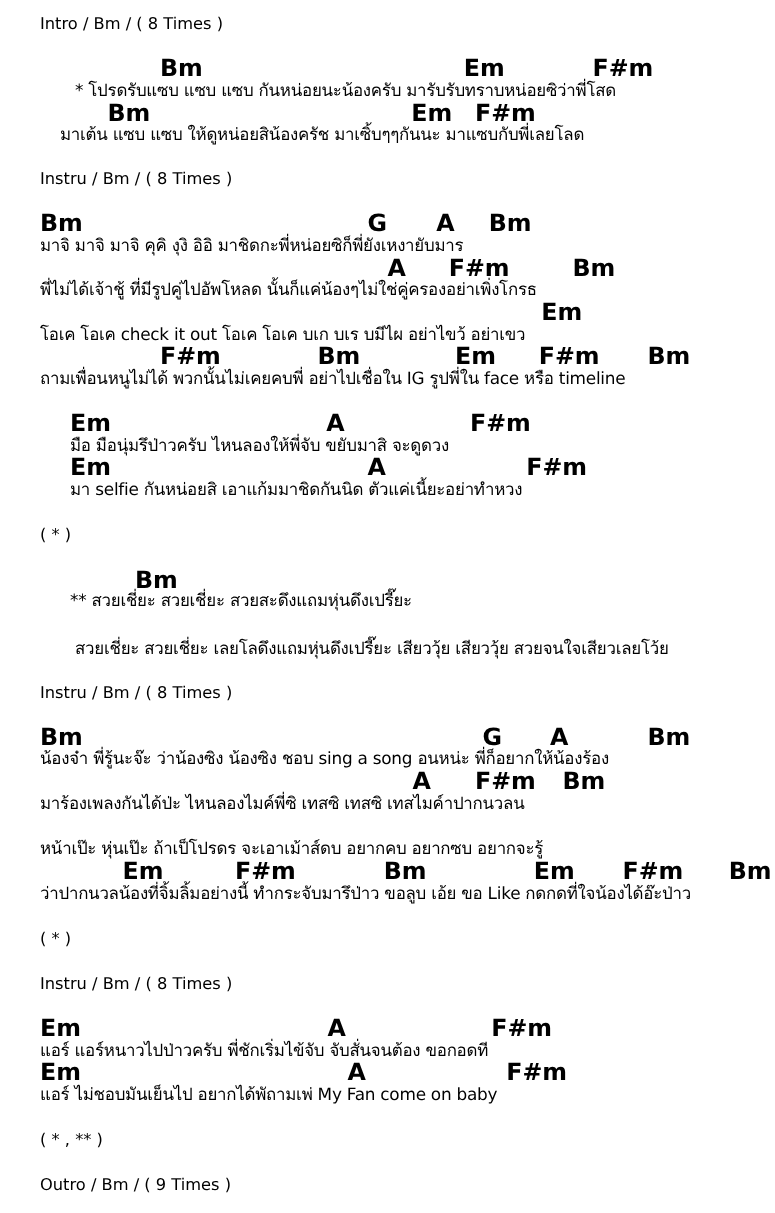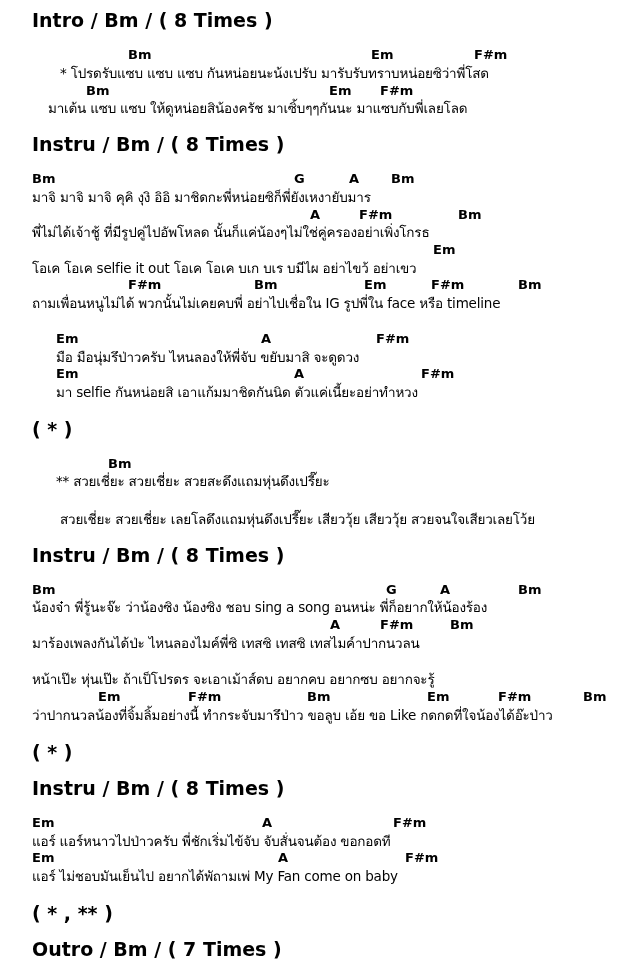--- a/index.html
+++ b/index.html
@@ -1,52 +1,52 @@
 <!DOCTYPE html>
 <html><head>
 <meta charset="utf-8">
 <style>
   html, body { margin: 0; padding: 0; background: #ffffff; }
   body { width: 620px; height: 970px; position: relative; overflow: hidden;
          font-family: "DejaVu Sans", "Liberation Sans", sans-serif; color: #000; }
   .line { position: absolute; white-space: nowrap; font-size: 13.5px; line-height: 18px; }
-  .hdr { font-weight: bold; font-size: 19px; }
+  .hdr { font-weight: normal; font-size: 13px; }
   .lyric { font-size: 13.5px; letter-spacing: -0.2px; }
-  .chord { position: absolute; white-space: nowrap; font-weight: bold; font-size: 13px; line-height: 18px; }
+  .chord { position: absolute; white-space: nowrap; font-weight: bold; font-size: 19px; line-height: 18px; }
 </style>
 </head>
 <body>
 
 <div class="line hdr" style="left:32px;top:11px">Intro  / Bm / ( 8 Times )</div>
 
 <span class="chord" style="left:128px;top:46px">Bm</span>
 <span class="chord" style="left:371px;top:46px">Em</span>
 <span class="chord" style="left:474px;top:46px">F#m</span>
-<div class="line lyric" style="left:60px;top:64px">* โปรดรับแซบ แซบ แซบ กันหน่อยนะน้งเปรับ มารับรับทราบหน่อยซิว่าพี่โสด</div>
+<div class="line lyric" style="left:60px;top:64px">* โปรดรับแซบ แซบ แซบ กันหน่อยนะน้องครับ มารับรับทราบหน่อยซิว่าพี่โสด</div>
 
 <span class="chord" style="left:86px;top:82px">Bm</span>
 <span class="chord" style="left:329px;top:82px">Em</span>
 <span class="chord" style="left:380px;top:82px">F#m</span>
 <div class="line lyric" style="left:48px;top:99px">มาเต้น แซบ แซบ ให้ดูหน่อยสิน้องครัช มาเซิ้บๆๆกันนะ มาแซบกับพี่เลยโลด</div>
 
 <div class="line hdr" style="left:32px;top:135px">Instru  / Bm / ( 8 Times )</div>
 
 <span class="chord" style="left:32px;top:170px">Bm</span>
 <span class="chord" style="left:294px;top:170px">G</span>
 <span class="chord" style="left:349px;top:170px">A</span>
 <span class="chord" style="left:391px;top:170px">Bm</span>
 <div class="line lyric" style="left:32px;top:188px"> มาจิ มาจิ มาจิ คุคิ งุงิ อิอิ มาชิดกะพี่หน่อยซิก็พี่ยังเหงายับมาร</div>
 
 <span class="chord" style="left:310px;top:206px">A</span>
 <span class="chord" style="left:359px;top:206px">F#m</span>
 <span class="chord" style="left:458px;top:206px">Bm</span>
 <div class="line lyric" style="left:32px;top:223px">พี่ไม่ได้เจ้าชู้ ที่มีรูปคู่ไปอัพโหลด นั้นก็แค่น้องๆไม่ใช่คู่ครองอย่าเพิ่งโกรธ</div>
 
 <span class="chord" style="left:433px;top:241px">Em</span>
-<div class="line lyric" style="left:32px;top:259px">โอเค โอเค selfie it out โอเค โอเค บเก บเร บมีไผ อย่าไขว้ อย่าเขว</div>
+<div class="line lyric" style="left:32px;top:259px">โอเค โอเค check it out โอเค โอเค บเก บเร บมีไผ อย่าไขว้ อย่าเขว</div>
 
 <span class="chord" style="left:128px;top:276px">F#m</span>
 <span class="chord" style="left:254px;top:276px">Bm</span>
 <span class="chord" style="left:364px;top:276px">Em</span>
 <span class="chord" style="left:431px;top:276px">F#m</span>
 <span class="chord" style="left:518px;top:276px">Bm</span>
 <div class="line lyric" style="left:32px;top:294px">ถามเพื่อนหนูไม่ได้ พวกนั้นไม่เคยคบพี่ อย่าไปเชื่อใน IG รูปพี่ใน face หรือ timeline</div>
 
 <span class="chord" style="left:56px;top:330px">Em</span>
 <span class="chord" style="left:261px;top:330px">A</span>
@@ -97,13 +97,13 @@
 <span class="chord" style="left:393px;top:814px">F#m</span>
 <div class="line lyric" style="left:32px;top:832px">แอร์ แอร์หนาวไปป่าวครับ พี่ชักเริ่มไข้จับ จับสั่นจนต้อง ขอกอดที</div>
 
 <span class="chord" style="left:32px;top:849px">Em</span>
 <span class="chord" style="left:278px;top:849px">A</span>
 <span class="chord" style="left:405px;top:849px">F#m</span>
 <div class="line lyric" style="left:32px;top:867px">แอร์ ไม่ชอบมันเย็นไป อยากได้พัถามเพ่ My Fan come on baby</div>
 
 <div class="line hdr" style="left:32px;top:904px">( * , ** )</div>
 
-<div class="line hdr" style="left:32px;top:940px">Outro / Bm / ( 7 Times )</div>
+<div class="line hdr" style="left:32px;top:940px">Outro / Bm / ( 9 Times )</div>
 
 </body></html>

